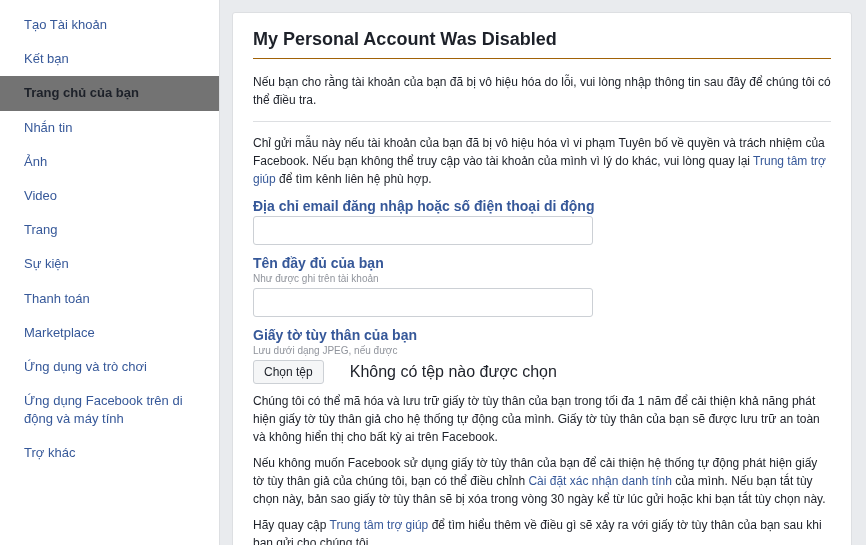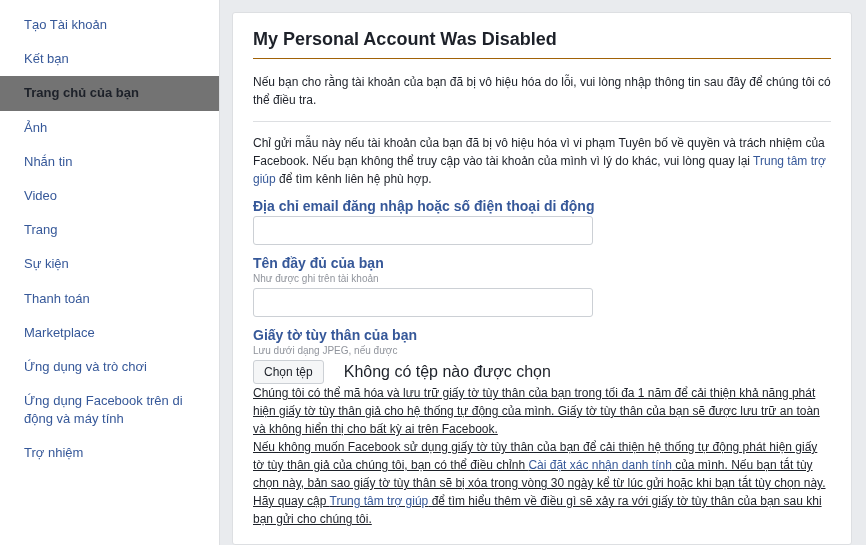--- a/index.html
+++ b/index.html
@@ -82,65 +82,64 @@
       padding: 6px 8px;
       border: 1px solid #ccd0d5;
       border-radius: 3px;
       font-size: 13px;
       color: #1d2129;
       outline: none;
     }
     .file-row {
       display: flex;
       align-items: center;
-      gap: 20px;
+      gap: 26px;
       margin-top: 4px;
     }
     .choose-file-btn {
       background: #f5f6f7;
       border: 1px solid #ccd0d5;
       border-radius: 3px;
       padding: 4px 10px;
       font-size: 12px;
       cursor: pointer;
       color: #1d2129;
     }
     .no-file-text {
       color: #1d2129;
       font-size: 16px;
     }
     .small-info {
       font-size: 12px;
       color: #1d2129;
       line-height: 1.5;
-      margin-top: 0;
-      text-decoration: underline;
+      margin-top: 8px;
     }
     .small-info a {
       color: #365899;
       text-decoration: none;
     }
   </style>
 </head>
 <body>
 
 <nav class="sidebar">
 <div class="sidebar-item">Tạo Tài khoản</div>
     <div class="sidebar-item">Kết bạn</div>
     <div class="sidebar-item active">Trang chủ của bạn</div>
+    <div class="sidebar-item">Nhắn tin</div>
     <div class="sidebar-item">Ảnh</div>
-    <div class="sidebar-item">Nhắn tin</div>
     <div class="sidebar-item">Video</div>
     <div class="sidebar-item">Trang</div>
     <div class="sidebar-item">Sự kiện</div>
     <div class="sidebar-item">Thanh toán</div>
     <div class="sidebar-item">Marketplace</div>
     <div class="sidebar-item">Ứng dụng và trò chơi</div>
     <div class="sidebar-item">Ứng dụng Facebook trên di động và máy tính</div>
-    <div class="sidebar-item">Trợ nhiệm</div>
+    <div class="sidebar-item">Trợ khác</div>
   </nav>
 
 <main class="main-content">
   <div class="form-panel">
     <div class="form-title">My Personal Account Was Disabled</div>
 
     <p class="info-text">Nếu bạn cho rằng tài khoản của bạn đã bị vô hiệu hóa do lỗi, vui lòng nhập thông tin sau đây để chúng tôi có thể điều tra.</p>
 
     <hr class="separator">
 

